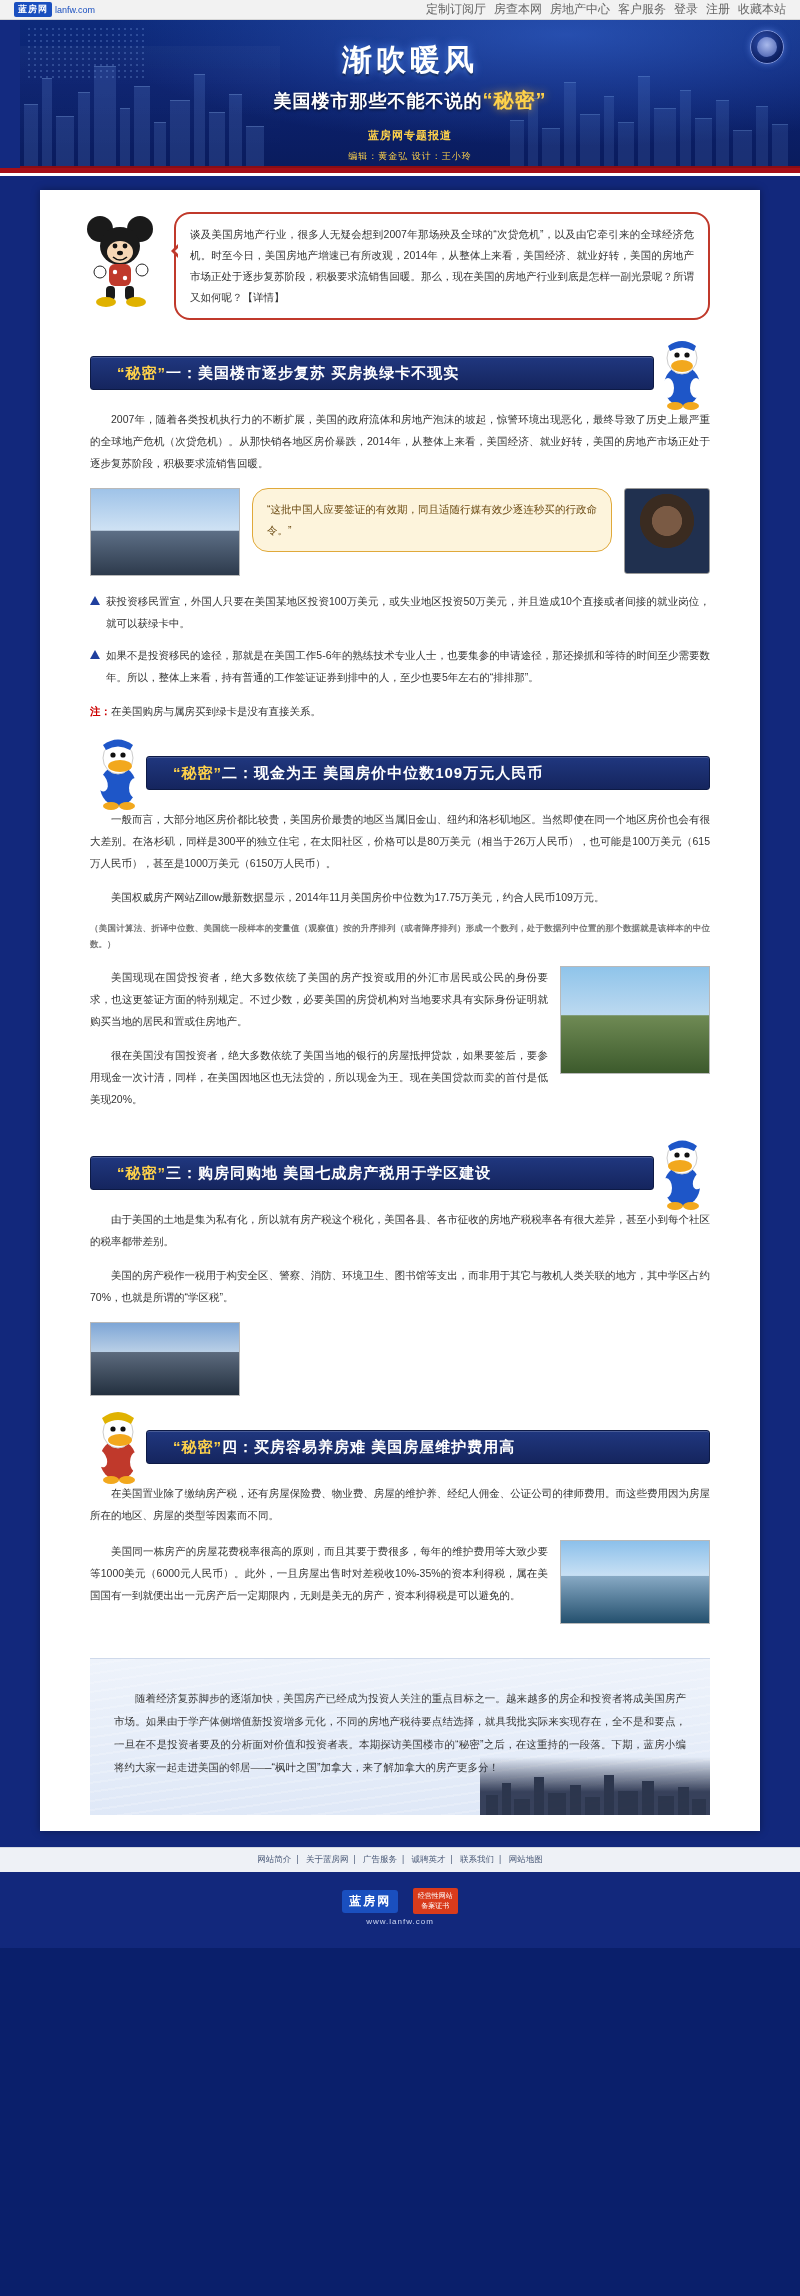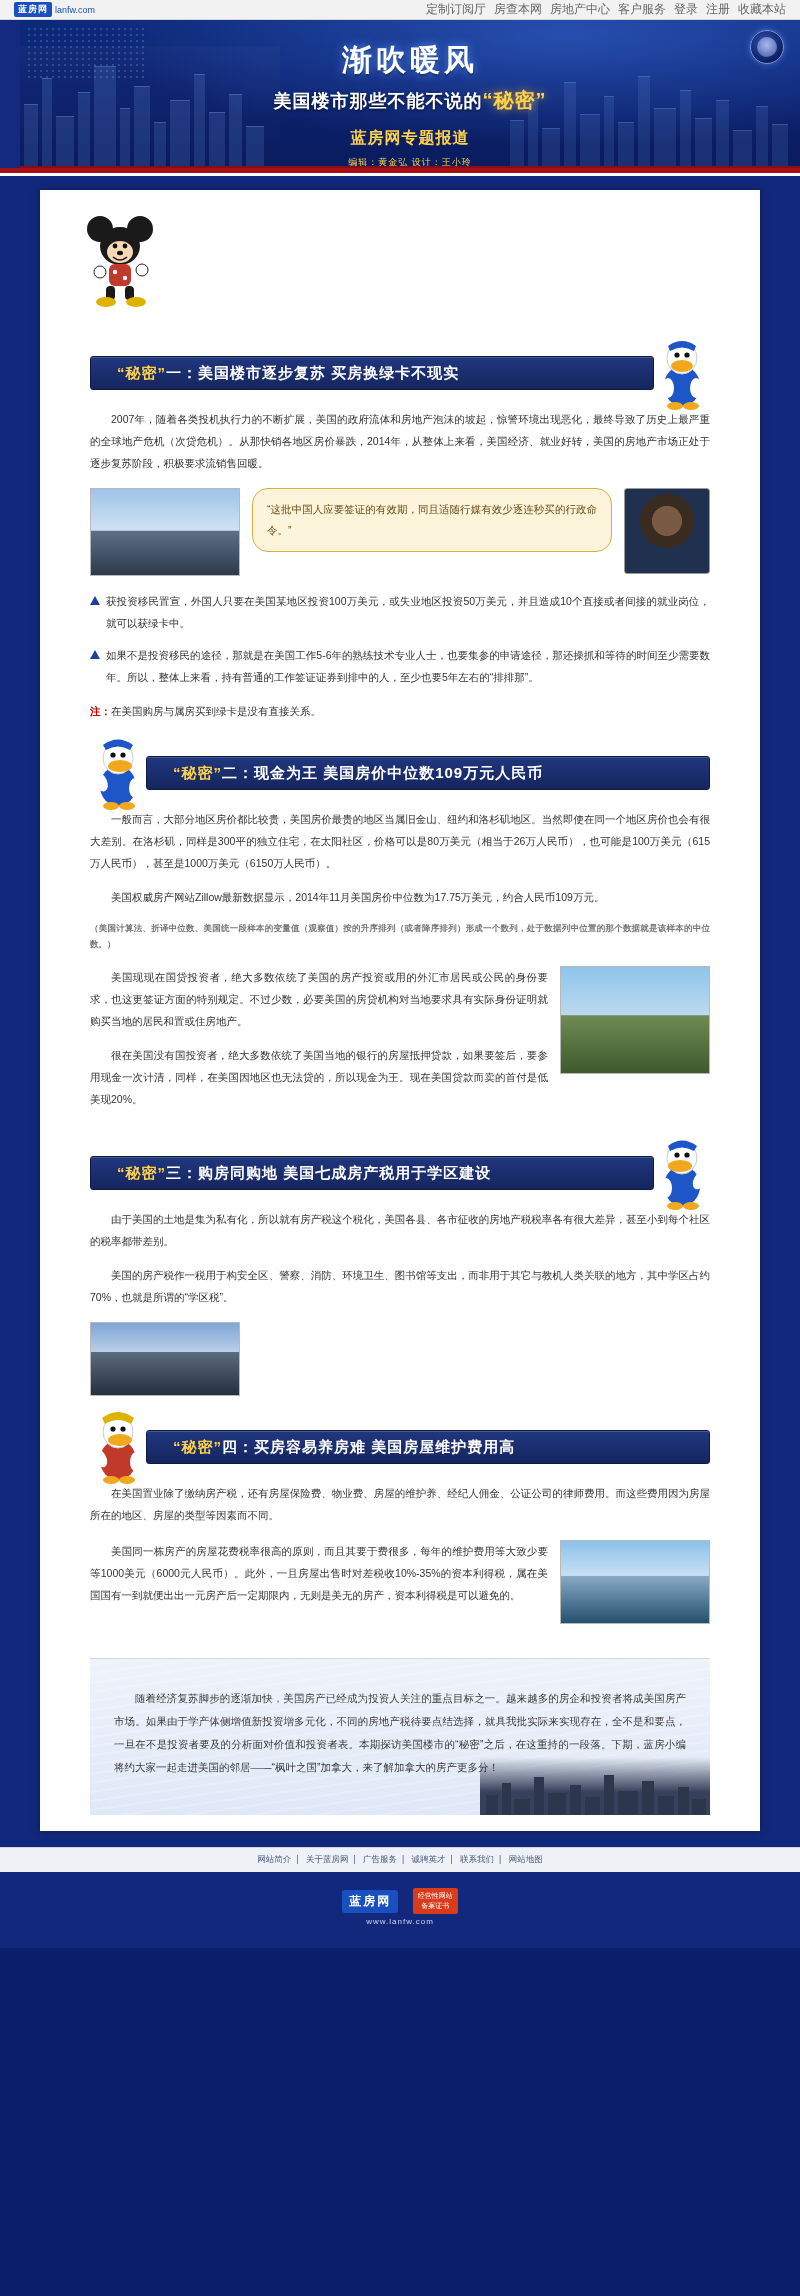--- a/index.html
+++ b/index.html
@@ -74,21 +74,21 @@
     margin:4px 0 2px; font-size:30px; letter-spacing:4px; font-weight:bold;
     color:#fff; text-shadow:0 0 10px rgba(90,150,255,.9), 0 2px 2px rgba(0,0,0,.6);
     font-family:"DejaVu Sans","Liberation Sans",sans-serif;
   }
   .hero h2 {
     margin:6px 0 0; font-size:18px; color:#fff; font-weight:bold; letter-spacing:1px;
     text-shadow:0 1px 3px rgba(0,0,0,.7);
   }
   .hero h2 .secret { color:#ffd24a; font-size:20px; text-shadow:0 0 8px rgba(255,190,40,.7); }
   .hero .sub {
-    margin-top:14px; font-size:16px; color:#ffd24a; letter-spacing:1px; font-weight:bold;
+    margin-top:14px; font-size:11px; color:#ffd24a; letter-spacing:1px; font-weight:bold;
   }
   .hero .credit {
     margin-top:7px; font-size:9px; color:#ffd24a; letter-spacing:1px;
   }
   .redline { height:5px; background:#a40f18; }
   .whiteline { height:3px; background:#fff; }
 
   
   .content-wrap { background:#12287c; padding:14px 0 16px; }
   .sheet {
@@ -314,20 +314,23 @@
               <circle cx="33" cy="60" r="2.2" fill="#fff"></circle>
                 <circle cx="43" cy="66" r="2.2" fill="#fff"></circle>
               <rect x="24" y="74" width="9" height="14" rx="4" fill="#1a1a1a"></rect>
               <rect x="43" y="74" width="9" height="14" rx="4" fill="#1a1a1a"></rect>
               <ellipse cx="24" cy="90" rx="10" ry="5" fill="#e0b200"></ellipse>
               <ellipse cx="54" cy="90" rx="10" ry="5" fill="#e0b200"></ellipse>
               <circle cx="18" cy="60" r="6" fill="#fff" stroke="#222"></circle>
               <circle cx="60" cy="58" r="6" fill="#fff" stroke="#222"></circle>
             </svg>
           </div>
+          <div class="bubble">
+            <span>谈及美国房地产行业，很多人无疑会想到2007年那场殃及全球的“次贷危机”，以及由它牵引来的全球经济危机。时至今日，美国房地产增速已有所改观，2014年，从整体上来看，美国经济、就业好转，美国的房地产市场正处于逐步复苏阶段，积极要求流销售回暖。那么，现在美国的房地产行业到底是怎样一副光景呢？所谓又如何呢？【详情】</span>
+          </div>
         </div>
 
         <div class="sec with-right">
           <div class="bar">
             <span class="q">“秘密”</span>
               <span>一：美国楼市逐步复苏 买房换绿卡不现实</span>
           </div>
           <div class="char right">
             <svg viewBox="0 0 68 80" width="68" height="80">
               <ellipse cx="34" cy="56" rx="18" ry="20" fill="#1e56c8"></ellipse>

